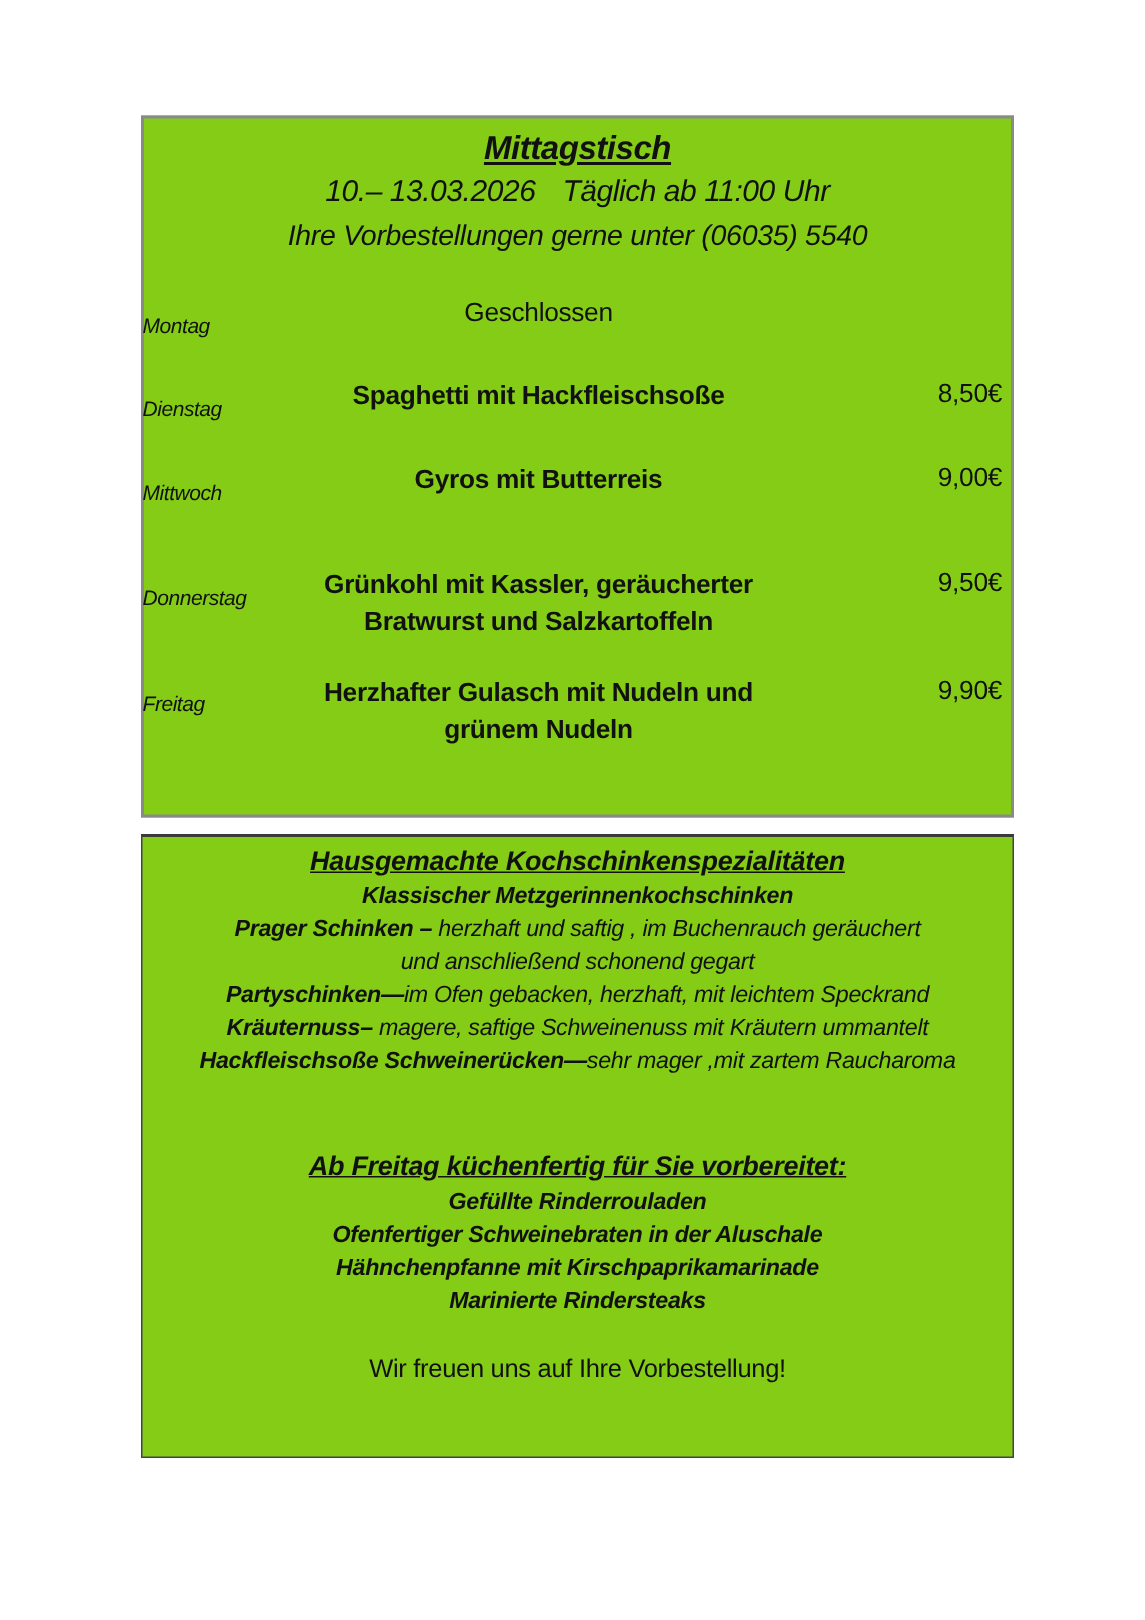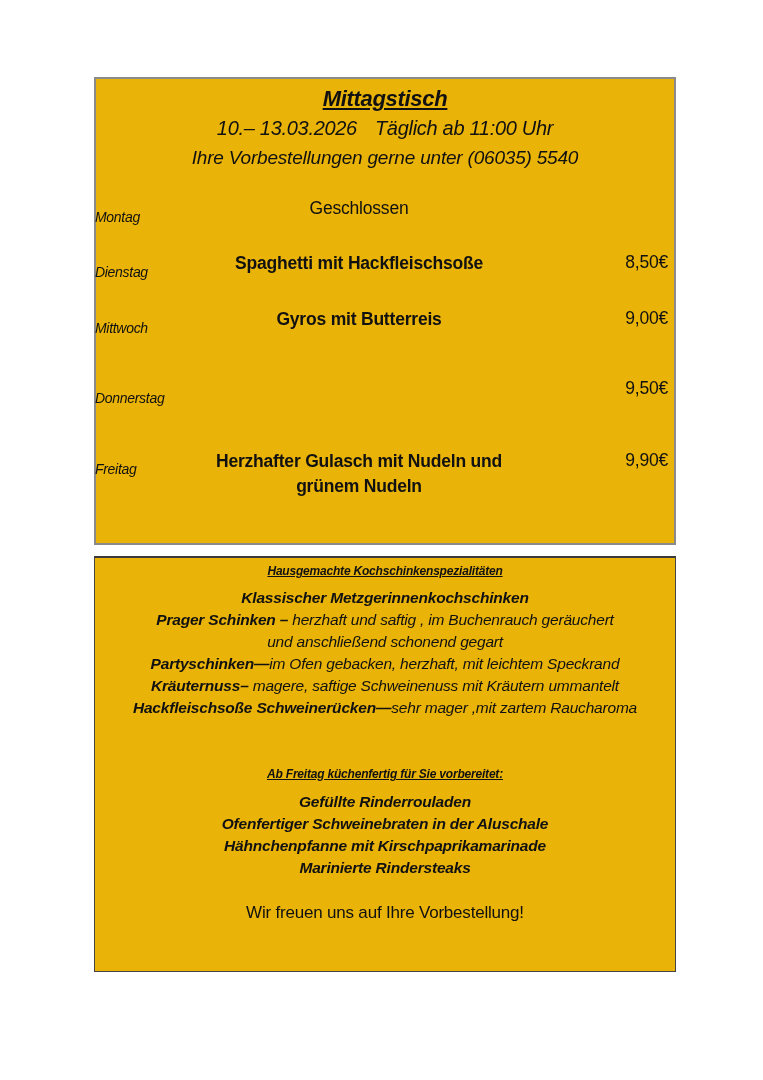--- a/index.html
+++ b/index.html
@@ -11,21 +11,21 @@
       width: 763px;
       height: 1080px;
       position: relative;
       overflow: hidden;
       font-family: "Liberation Sans", "DejaVu Sans", sans-serif;
       color: #111111;
     }
     .box {
       position: absolute;
       box-sizing: border-box;
-      background: #eab308;
+      background: #84cc16;
     }
     #box-lunch {
       left: 94px;
       top: 77px;
       width: 582px;
       height: 468px;
       border: 2px solid #8a8a8a;
     }
     #box-ham {
       left: 94px;
@@ -92,21 +92,21 @@
       position: absolute;
       left: 0;
       width: 100%;
       text-align: center;
       white-space: nowrap;
       font-size: 15.5px;
       font-style: italic;
       letter-spacing: -0.2px;
     }
     .ham-title {
-      font-size: 12px;
+      font-size: 18px;
       font-weight: bold;
       text-decoration: underline;
     }
     .b { font-weight: bold; }
     .closing {
       font-style: normal;
       font-size: 17px;
     }
   </style>
 </head>
@@ -130,20 +130,24 @@
   </div>
   <div class="price" style="top:173px;">8,50€</div>
 
   <div class="day" style="top:229px;">Mittwoch</div>
   <div class="dish" style="top:228px; left:110px; width:306px;text-align:center;">
     <div>Gyros mit Butterreis</div>
   </div>
   <div class="price" style="top:229px;">9,00€</div>
 
   <div class="day" style="top:299px;">Donnerstag</div>
+  <div class="dish" style="top:298px; left:110px; width:306px;">
+    <div>Grünkohl mit Kassler, geräucherter</div>
+    <div>Bratwurst und Salzkartoffeln</div>
+  </div>
   <div class="price" style="top:299px;">9,50€</div>
 
   <div class="day" style="top:370px;">Freitag</div>
   <div class="dish" style="top:370px; left:110px; width:306px;">
     <div>Herzhafter Gulasch mit Nudeln und</div>
     <div>grünem Nudeln</div>
   </div>
   <div class="price" style="top:371px;">9,90€</div>
 </div>
 

